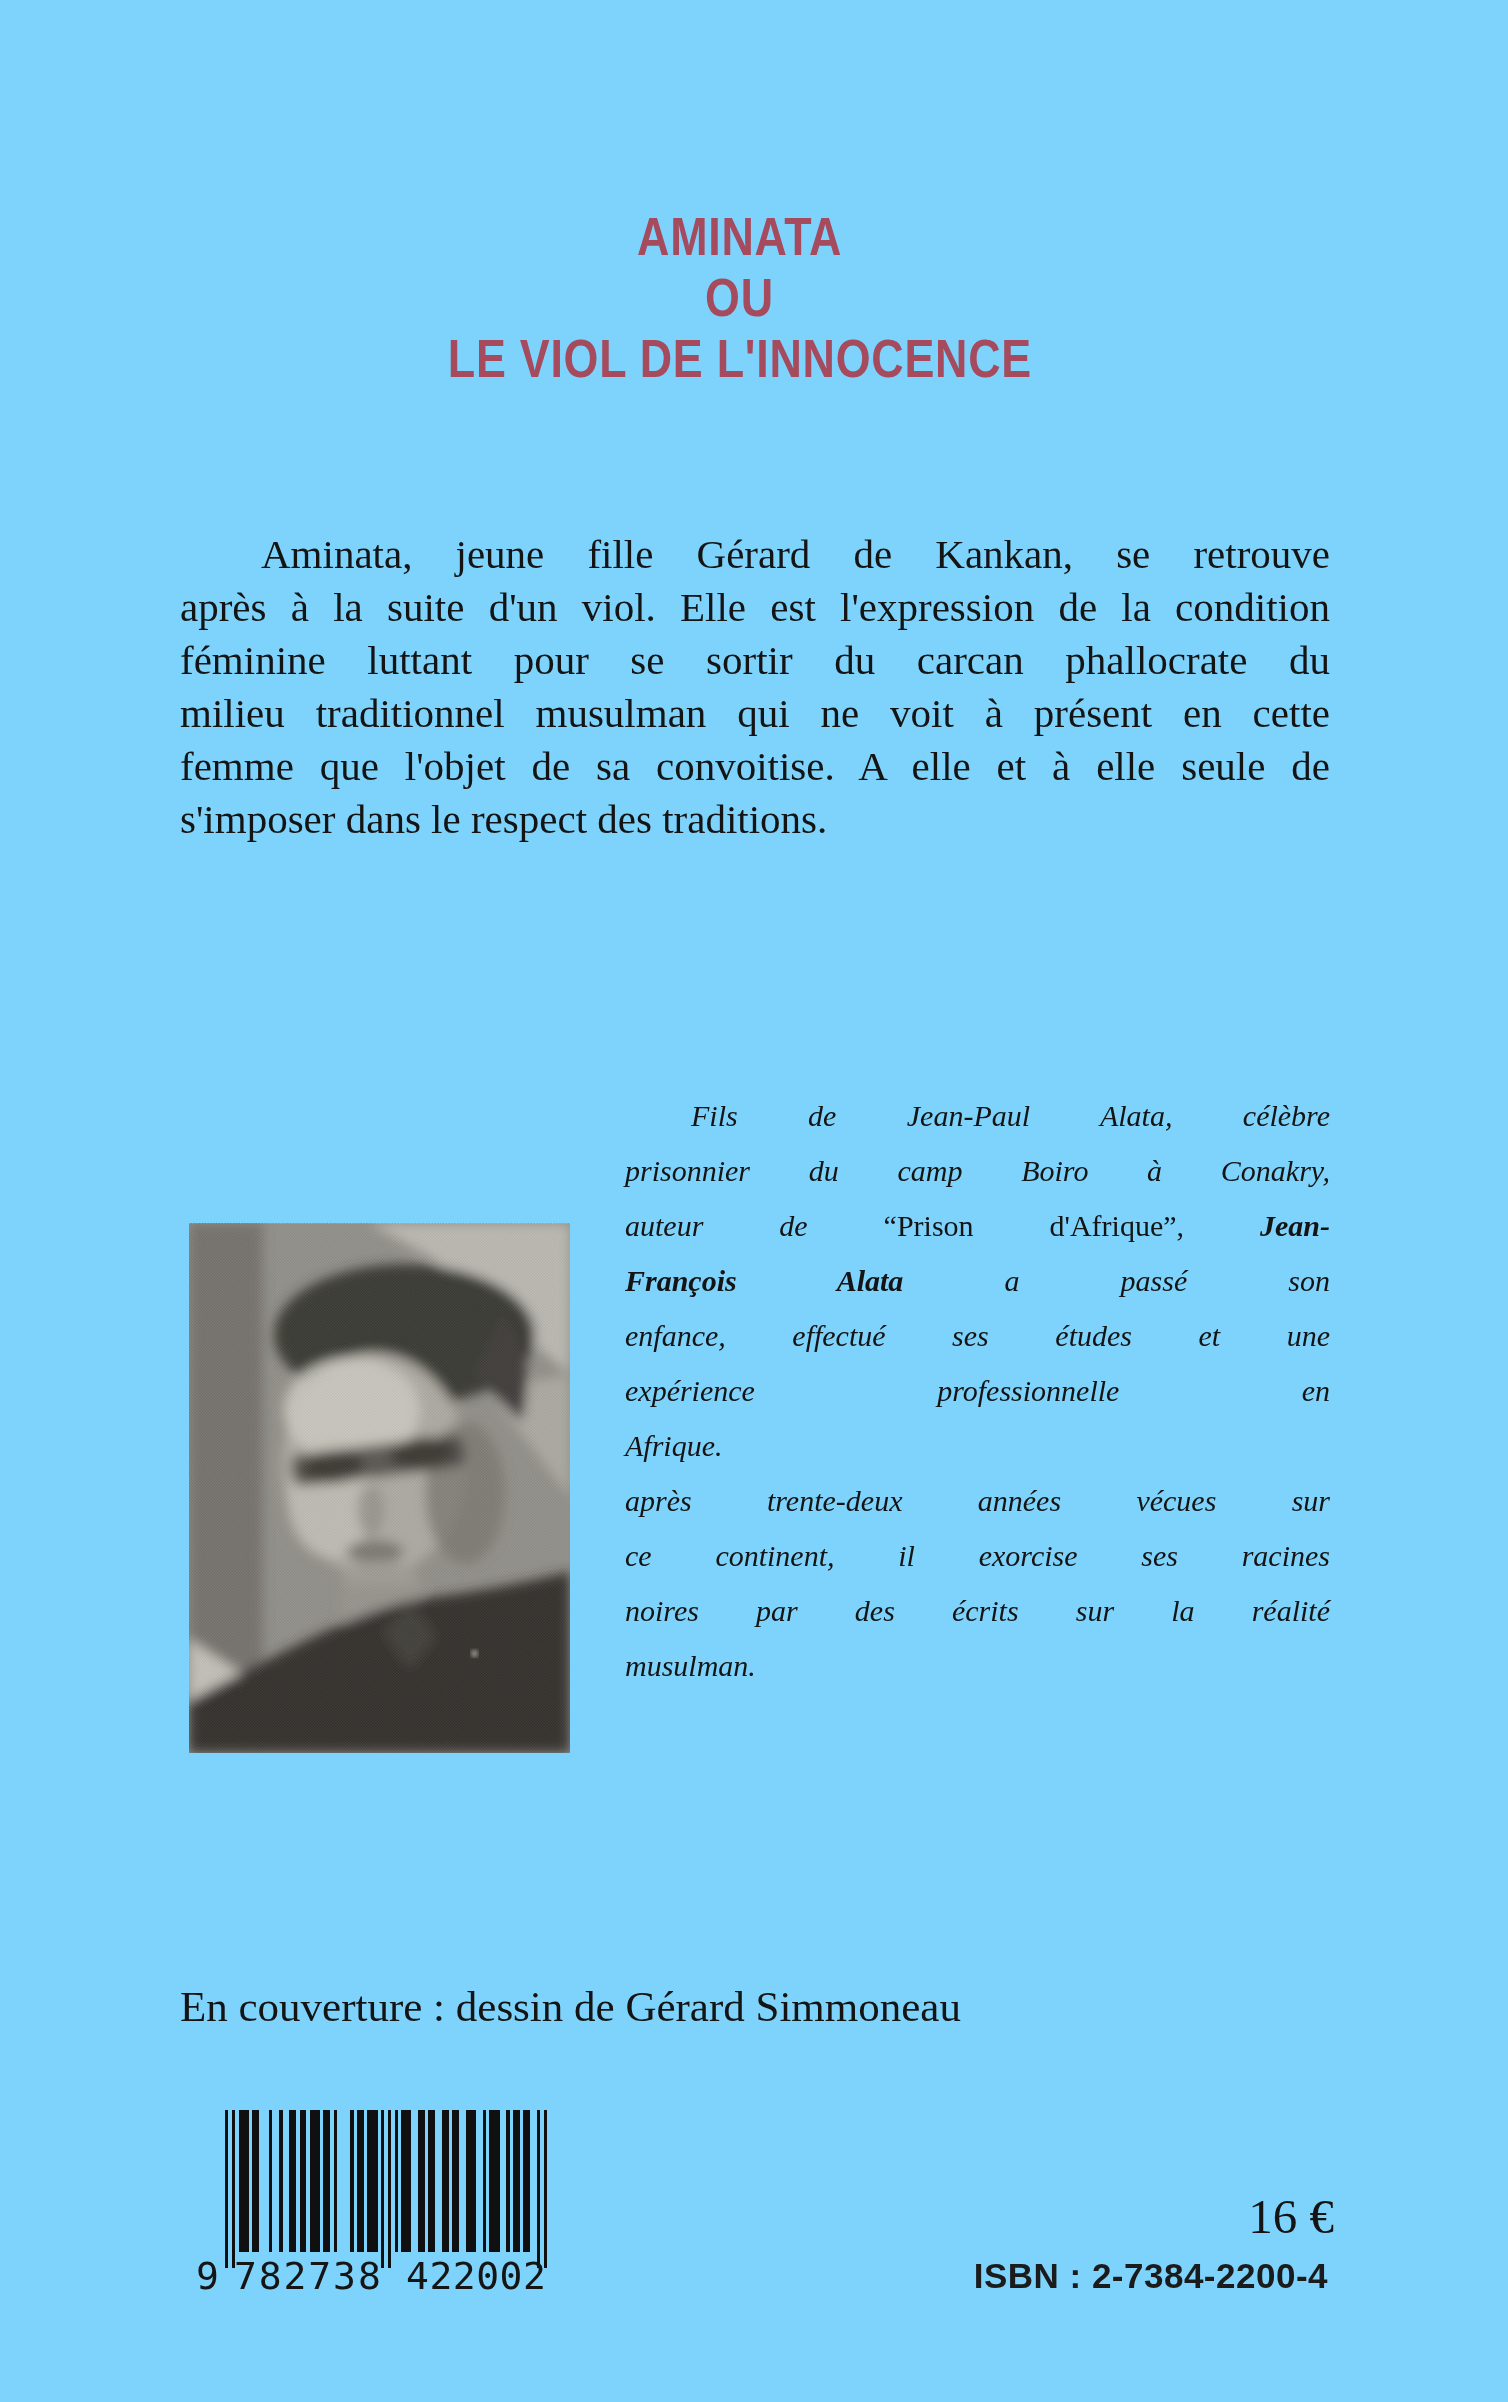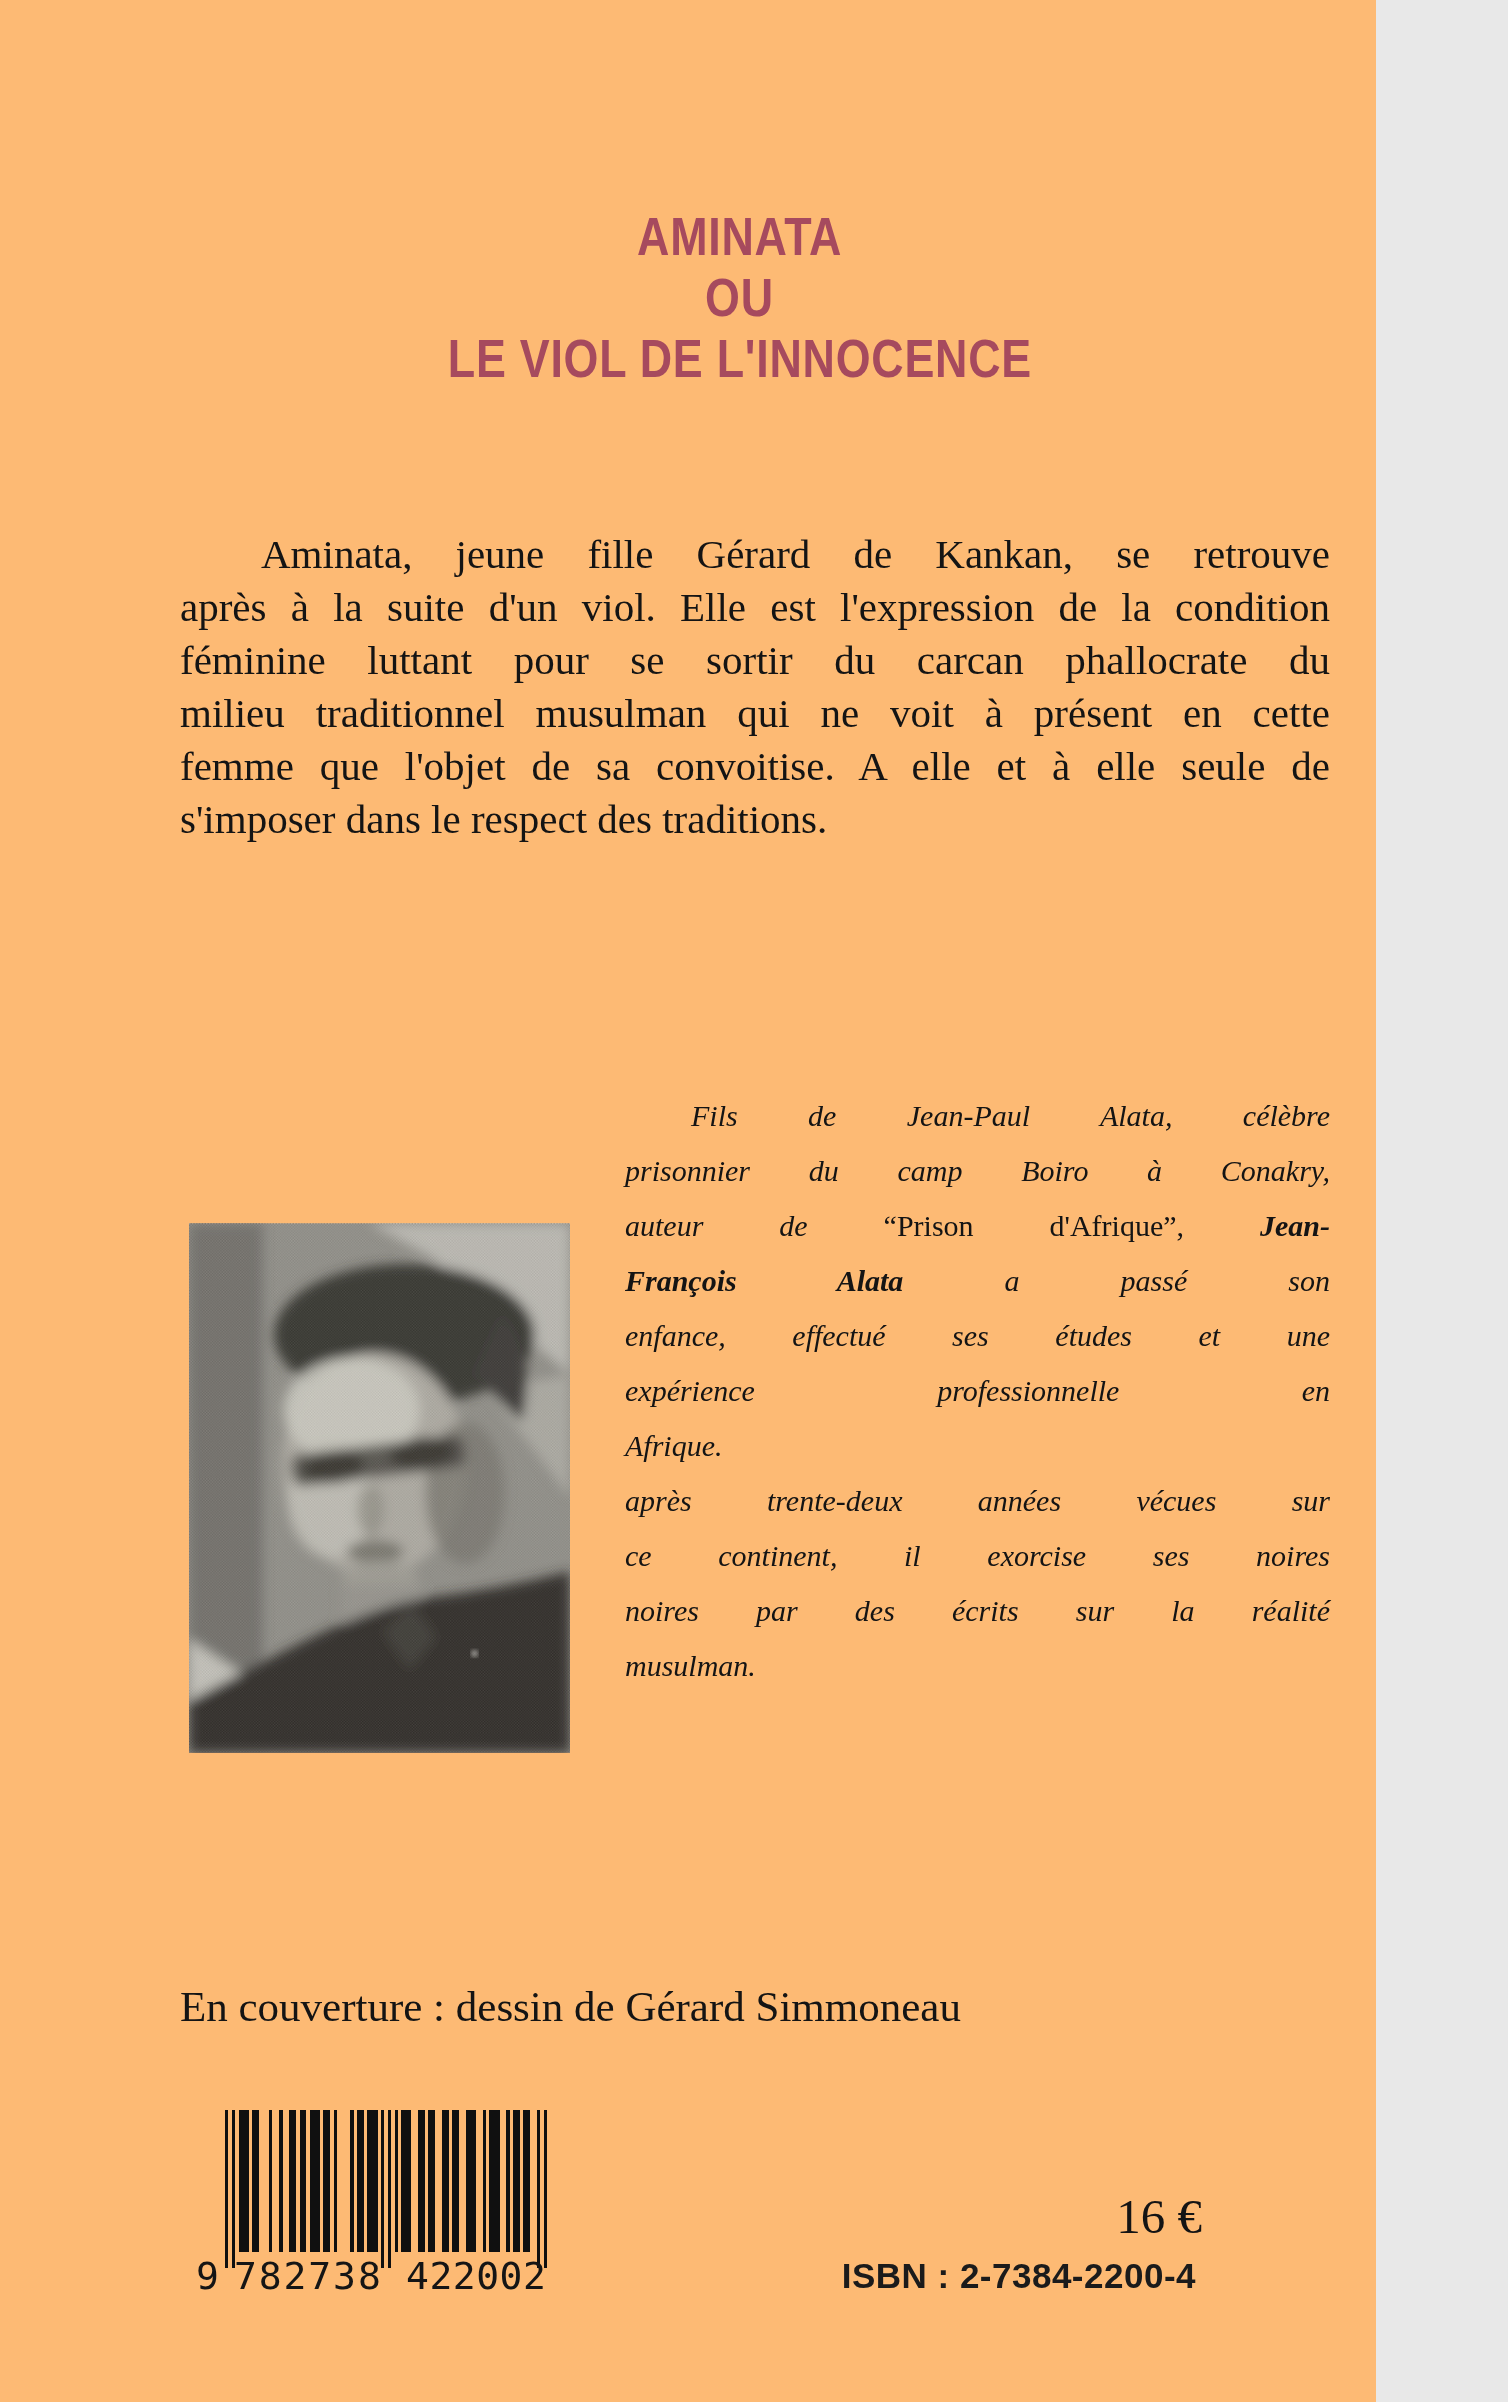--- a/index.html
+++ b/index.html
@@ -1,17 +1,17 @@
 <!DOCTYPE html>
 <html style="font-size:15px"><head>
 <meta charset="utf-8">
 <style>
   html,body{margin:0;padding:0;background:#e8e8e8;}
   .page{
-    position:relative;width:1376px;height:2403px;background:#fdba74;
+    position:relative;width:1508px;height:2403px;background:#7dd3fc;
     font-family:"Liberation Serif", serif;color:#141414;overflow:hidden;
   }
   
   .title-block{position:absolute;left:0;top:206px;width:1479px;text-align:center;}
   .title-line{
     font-family:"Liberation Sans", sans-serif;font-weight:700;
     font-size:54px;line-height:61px;letter-spacing:0.9px;
   }
   .title-line .squeeze{display:inline-block;transform:scaleX(.83);transform-origin:50% 50%;white-space:nowrap;}
   
@@ -116,21 +116,21 @@
 
   <div class="bio">
     <div class="jline ind"><span>Fils de Jean-Paul Alata, célèbre</span></div>
     <div class="jline"><span>prisonnier du camp Boiro à Conakry,</span></div>
     <div class="jline"><span>auteur de </span><span class="rm">“Prison d'Afrique”</span><span class="rm">, </span><span class="bi">Jean-</span></div>
     <div class="jline"><span class="bi">François Alata</span><span> a passé son</span></div>
     <div class="jline"><span>enfance, effectué ses études et une</span></div>
     <div class="jline"><span>expérience professionnelle en</span></div>
     <div class="lline"><span>Afrique.</span></div>
     <div class="jline"><span>après trente-deux années vécues sur</span></div>
-    <div class="jline"><span>ce continent, il exorcise ses noires</span></div>
+    <div class="jline"><span>ce continent, il exorcise ses racines</span></div>
     <div class="jline"><span>noires par des écrits sur la réalité</span></div>
     <div class="lline"><span>musulman.</span></div>
   </div>
 
   <div class="credit">En couverture : dessin de Gérard Simmoneau</div>
 
   <div class="barcode">
     <div class="bc-bars">
         <div class="bc-module on tall"></div>
         <div class="bc-module tall"></div>

